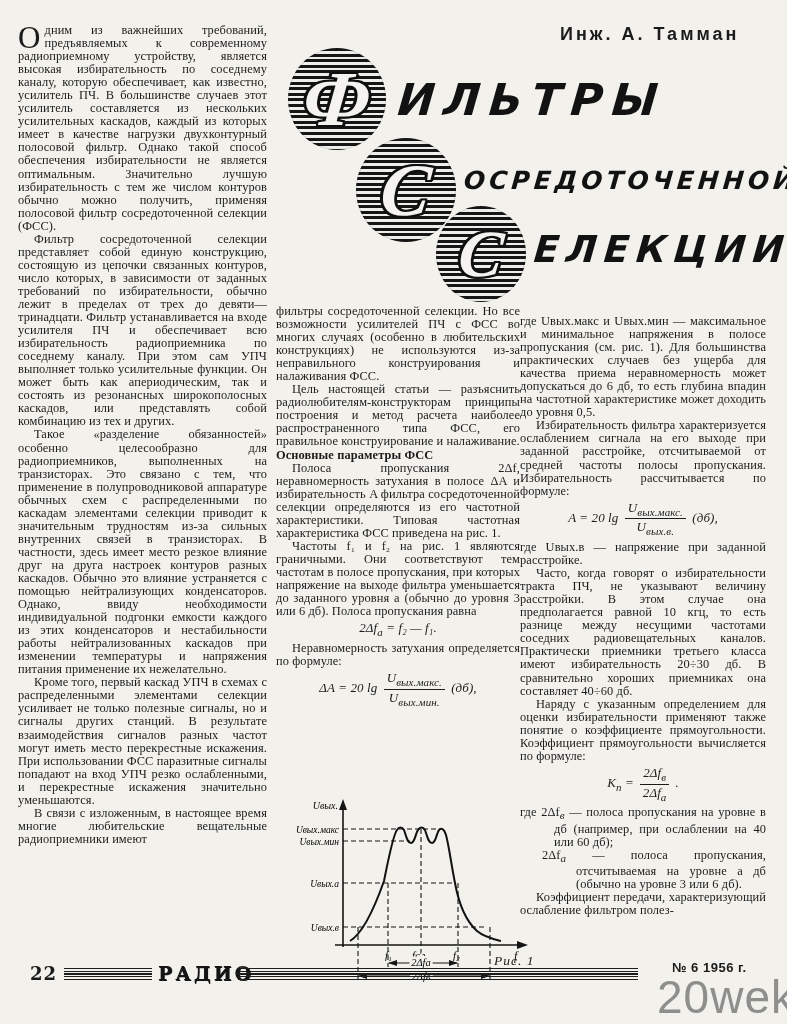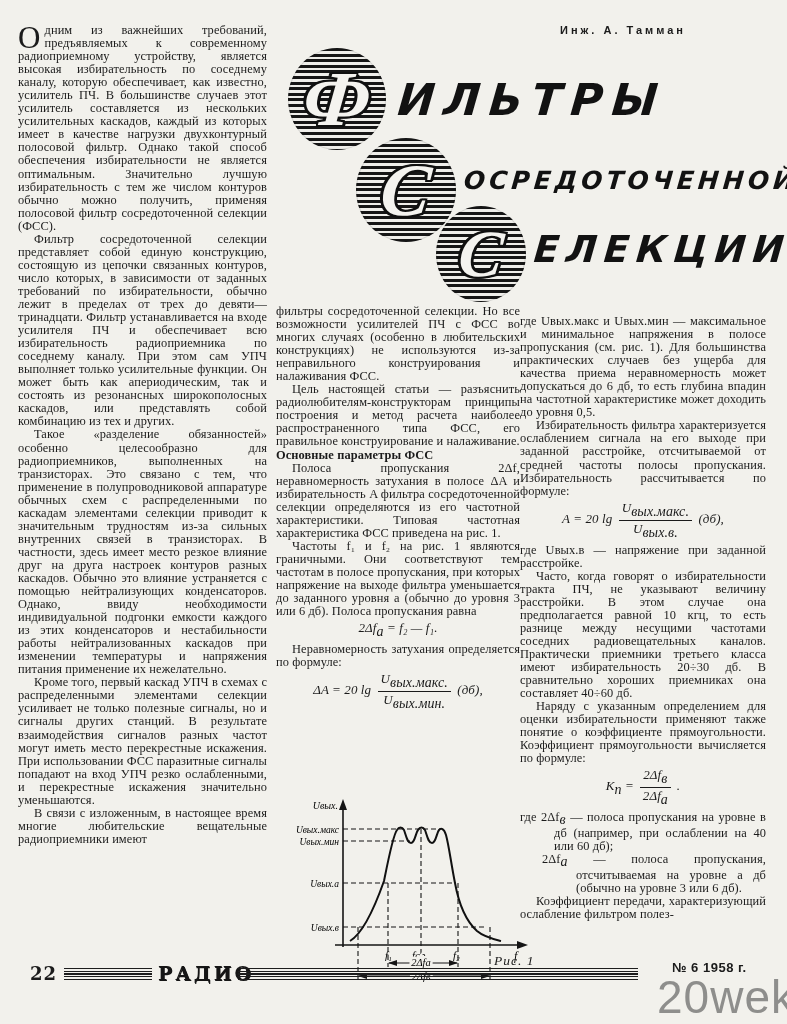--- a/index.html
+++ b/index.html
@@ -7,21 +7,21 @@
     position:relative;width:787px;height:1024px;margin:0 auto;
     background:#f2f1ec;
     overflow:hidden;
     font-family:"Liberation Serif", serif;
     color:#1b1b1b;
   }
   
   .author{
     position:absolute;left:560px;top:24px;width:210px;
     font-family:"Liberation Sans",sans-serif;
-    font-weight:bold;font-size:11px;letter-spacing:3px;white-space:nowrap;
+    font-weight:bold;font-size:18px;letter-spacing:3px;white-space:nowrap;
   }
   
   .title-block{position:absolute;left:278px;top:38px;width:505px;height:262px;}
   .badge{
     position:absolute;border-radius:50%;
     background:repeating-linear-gradient(180deg,#161616 0 3px,#efeeea 3px 5.6px);
     display:flex;align-items:center;justify-content:center;
     box-shadow:0 0 0 1px #14141422 inset;
   }
   .badge span{
@@ -57,21 +57,21 @@
   .dropcap{
     float:left;font-size:31px;line-height:25px;padding:1px 4px 0 0;
     font-weight:normal;
   }
   .subhead{font-weight:bold;text-indent:0 !important;}
   
   .formula{
     text-align:center;font-style:italic;margin:3px 0 4px;
     font-size:13px;text-indent:0 !important;line-height:1.1;
   }
-  .formula sub,.col sub{font-size:14px;font-style:italic;}
+  .formula sub,.col sub{font-size:11px;font-style:italic;}
   .frac{display:inline-block;vertical-align:middle;text-align:center;margin:0 3px;}
   .frac .num{display:block;border-bottom:1px solid #1b1b1b;padding:0 3px 1px;}
   .frac .den{display:block;padding-top:1px;font-family:Liberation Serif, serif;}
   .frac-big{font-size:13px;}
   .hang{padding-left:34px;text-indent:-34px !important;}
   .hang2{padding-left:56px;text-indent:-34px !important;}
   
   .figure{position:absolute;left:288px;top:768px;width:250px;height:196px;margin-top:27px;}
   .fig-caption{
     position:absolute;left:206px;top:158px;font-style:italic;font-size:13.5px;
@@ -222,16 +222,16 @@
     </div>
     <p class="noindent hang"><span>где 2Δf</span><sub>в</sub><span> — полоса пропускания на уровне в дб (например, при ослаблении на 40 или 60 дб);</span></p>
     <p class="noindent hang2"><span>2Δf</span><sub>а</sub><span> — полоса пропускания, отсчитываемая на уровне а дб (обычно на уровне 3 или 6 дб).</span></p>
     <p>Коэффициент передачи, характеризующий ослабление фильтром полез-</p>
   </div>
 
   <div class="footer-pageno">22</div>
   <div class="rule rule-1"></div>
   <div class="footer-logo">РАДИО</div>
   <div class="rule rule-2"></div>
-  <div class="footer-issue">№ 6 1958 г.</div>
+  <div class="footer-issue">№ 6 1956 г.</div>
   <div class="watermark">20wek</div>
 
 </div>
 
 </body></html>

